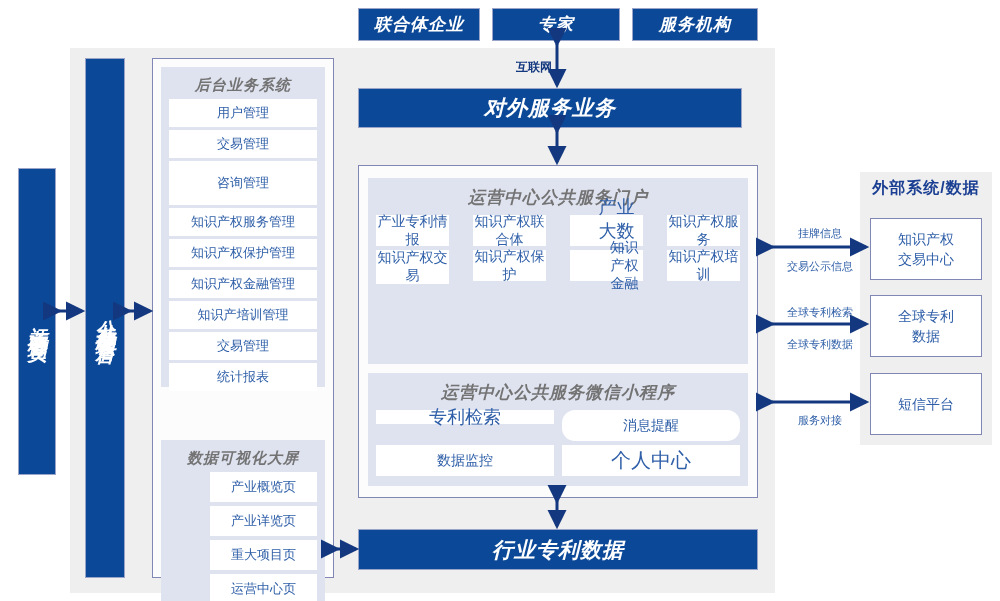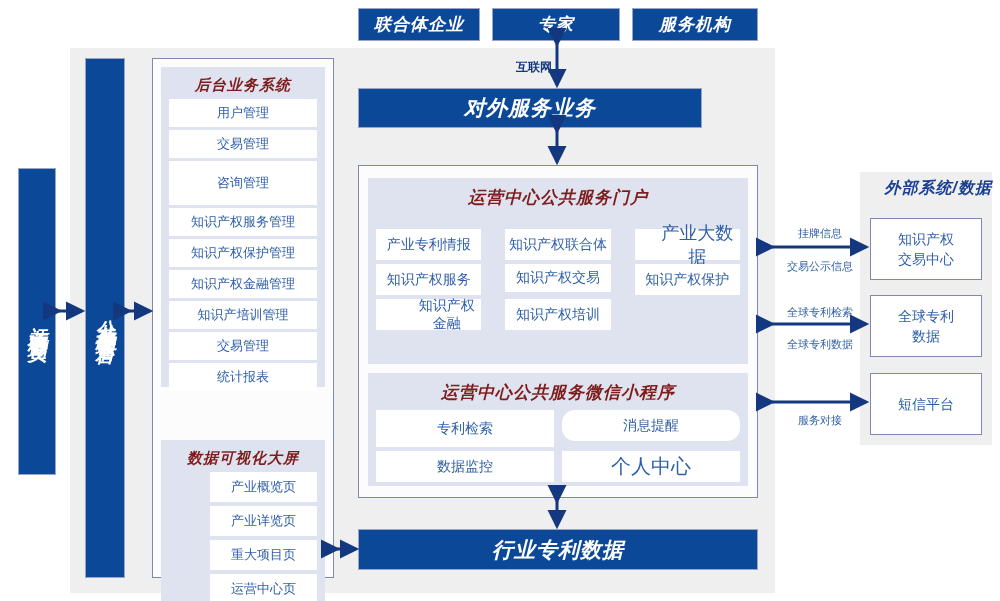--- a/index.html
+++ b/index.html
@@ -27,34 +27,34 @@
     letter-spacing:3px;
   }
 
   
   .graybox{background:#efefef;}
 
   
   .whitepanel{background:#fcfcfd;border:1px solid #8187b4;}
   .lavpanel{background:#dfe3f0;}
   .lavpanel > .ptitle{
-    color:#7f1d1d;font-weight:bold;font-style:italic;
+    color:#737373;font-weight:bold;font-style:italic;
     text-align:center;letter-spacing:1px;
   }
   .cell{
     background:#ffffff;
     color:#2f5fa8;
     display:flex;align-items:center;justify-content:center;
     text-align:center;
   }
 
   
   .exttitle{
-    color:#1b3f92;font-weight:bold;font-style:italic;
-    text-align:right;letter-spacing:1px;
+    color:#1b3f92;font-weight:bold;
+    text-align:center;letter-spacing:1px;
   }
   .extbox{
     background:#ffffff;border:1px solid #8187b4;
     color:#2f5fa8;text-align:center;
     display:flex;align-items:center;justify-content:center;
     line-height:1.45;
   }
 
   
   .conlabel{
@@ -109,44 +109,44 @@
 <div class="abs lavpanel" style="left:161px;top:392px;width:164px;height:172px;padding:6px 8px;margin-top:48px;">
   <div class="ptitle" style="font-size:15px;height:24px;line-height:24px;">数据可视化大屏</div>
   <div style="margin-top:2px;padding-left:41px;">
     <div class="cell" style="height:30px;font-size:13px;margin-bottom:4px;">产业概览页</div>
     <div class="cell" style="height:30px;font-size:13px;margin-bottom:4px;">产业详览页</div>
     <div class="cell" style="height:30px;font-size:13px;margin-bottom:4px;">重大项目页</div>
     <div class="cell" style="height:30px;font-size:13px;">运营中心页</div>
   </div>
 </div>
 
-<div class="abs bluebar" style="left:358px;top:88px;width:344px;height:40px;font-size:21px;">
+<div class="abs bluebar" style="left:358px;top:88px;width:384px;height:40px;font-size:21px;">
   <span>对外服务业务</span>
 </div>
 
 <div class="abs whitepanel" style="left:358px;top:165px;width:400px;height:333px;"></div>
 
 <div class="abs lavpanel" style="left:368px;top:178px;width:380px;height:186px;padding:5px 8px;">
   <div class="ptitle" style="font-size:17px;height:30px;line-height:30px;">运营中心公共服务门户</div>
-  <div style="display:grid;grid-template-columns:1fr 1fr 1fr;gap:4px 24px;margin-top:16px;">
+  <div style="display:grid;grid-template-columns:1fr 1fr 1fr 1fr;gap:4px 24px;margin-top:2px;">
     <div class="cell" style="height:31px;font-size:14px;">产业专利情报</div>
     <div class="cell" style="height:31px;font-size:14px;">知识产权联合体</div>
     <div class="cell" style="height:31px;font-size:18px;padding-left:20px;">产业大数据</div>
     <div class="cell" style="height:31px;font-size:14px;">知识产权服务</div>
-    <div class="cell" style="height:28px;font-size:14px;">知识产权交易</div>
+    <div class="cell" style="height:34px;font-size:14px;">知识产权交易</div>
     <div class="cell" style="height:31px;font-size:14px;">知识产权保护</div>
     <div class="cell" style="height:31px;font-size:14px;padding-left:36px;">知识产权金融</div>
     <div class="cell" style="height:31px;font-size:14px;">知识产权培训</div>
   </div>
 </div>
 
 <div class="abs lavpanel" style="left:368px;top:373px;width:380px;height:113px;padding:5px 8px;">
   <div class="ptitle" style="font-size:17px;height:30px;line-height:30px;">运营中心公共服务微信小程序</div>
   <div style="display:grid;grid-template-columns:1fr 1fr;gap:4px 8px;margin-top:2px;">
-    <div class="cell" style="height:37px;font-size:14px;">专利检索</div>
+    <div class="cell" style="height:14px;font-size:18px;">专利检索</div>
     <div class="cell" style="height:31px;font-size:14px;border-radius:13px;">消息提醒</div>
     <div class="cell" style="height:31px;font-size:14px;">数据监控</div>
     <div class="cell" style="height:31px;font-size:20px;">个人中心</div>
   </div>
 </div>
 
 <div class="abs bluebar" style="left:358px;top:529px;width:400px;height:41px;font-size:21px;">
   <span>行业专利数据</span>
 </div>
 

